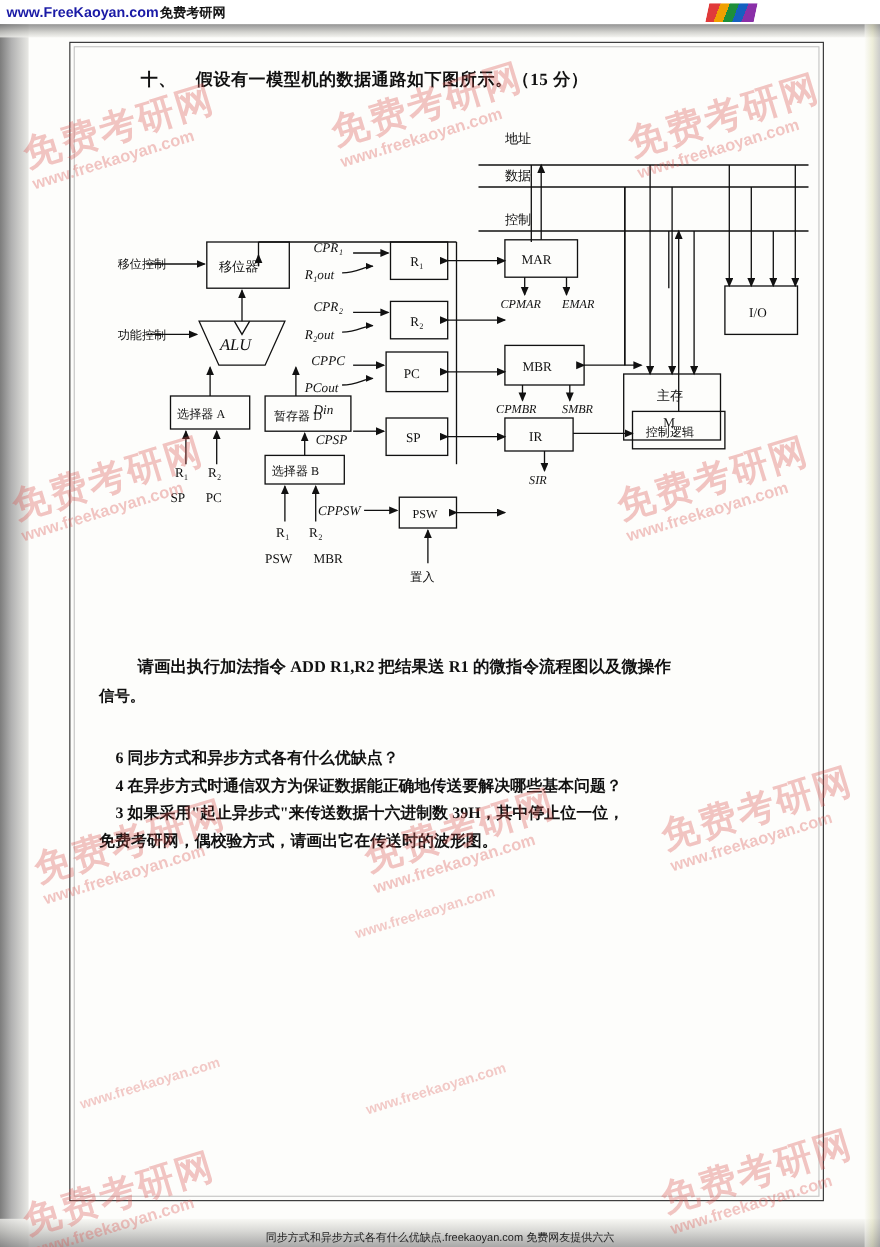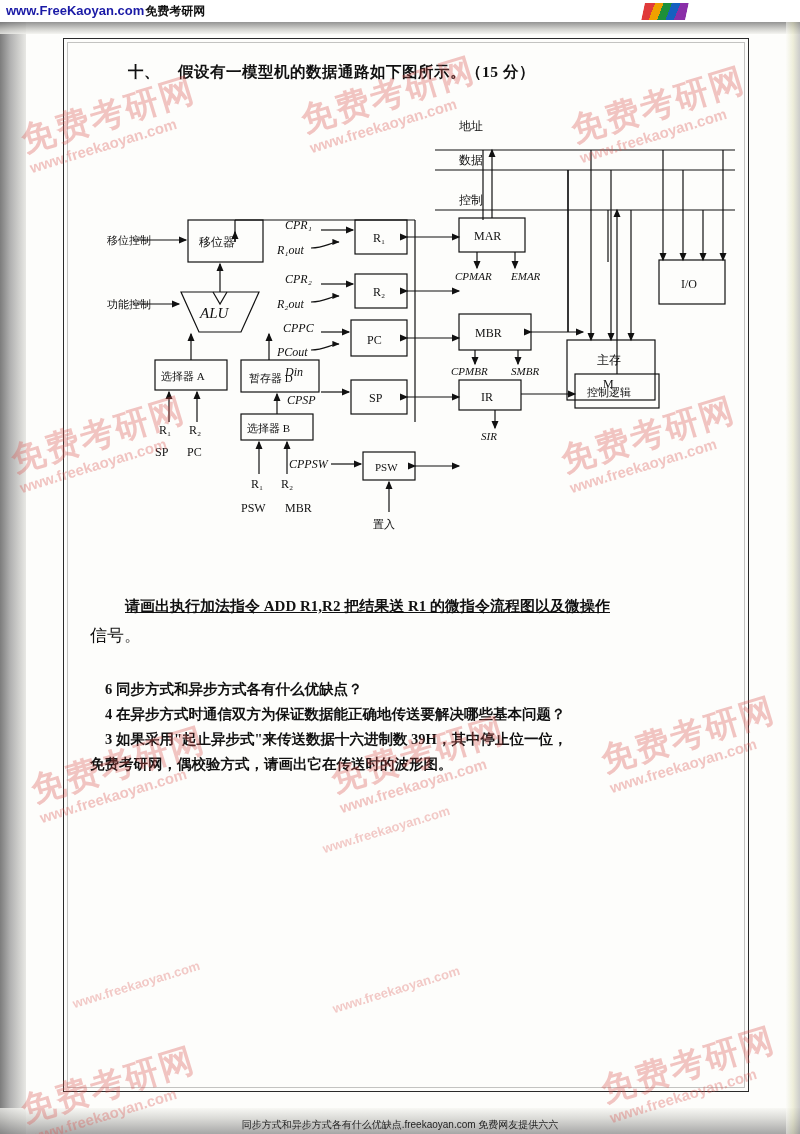--- a/index.html
+++ b/index.html
@@ -54,22 +54,22 @@
   }
   #frame-inner{
     position:absolute;left:67px;top:20px;width:676px;height:1044px;
     border:0.5px solid #555;opacity:.35;
   }
 
   
   .txt{position:absolute;color:#111;font-family:"Liberation Serif", serif;}
   #q10{left:128px;top:40px;font-size:15.5px;font-weight:bold;letter-spacing:.5px;}
   #q10 .num{margin-right:18px;}
-  #ask1{left:125px;top:575px;font-size:15px;font-weight:bold;text-decoration:underline;}
-  #ask2{left:90px;top:602px;font-size:17px;font-weight:normal;}
+  #ask1{left:125px;top:575px;font-size:15px;font-weight:bold;}
+  #ask2{left:90px;top:602px;font-size:14px;font-weight:bold;}
   #q11{left:88px;top:628px;font-size:15px;font-weight:bold;}
   #q11a{left:105px;top:658px;font-size:14.5px;font-weight:bold;}
   #q11b{left:105px;top:683px;font-size:14.5px;font-weight:bold;}
   #q11c{left:105px;top:708px;font-size:14.5px;font-weight:bold;}
   #q11c2{left:90px;top:733px;font-size:14.5px;font-weight:bold;}
 
   
   #diagram{position:absolute;left:63px;top:70px;width:792px;height:470px;}
   #diagram svg{display:block;}
 

